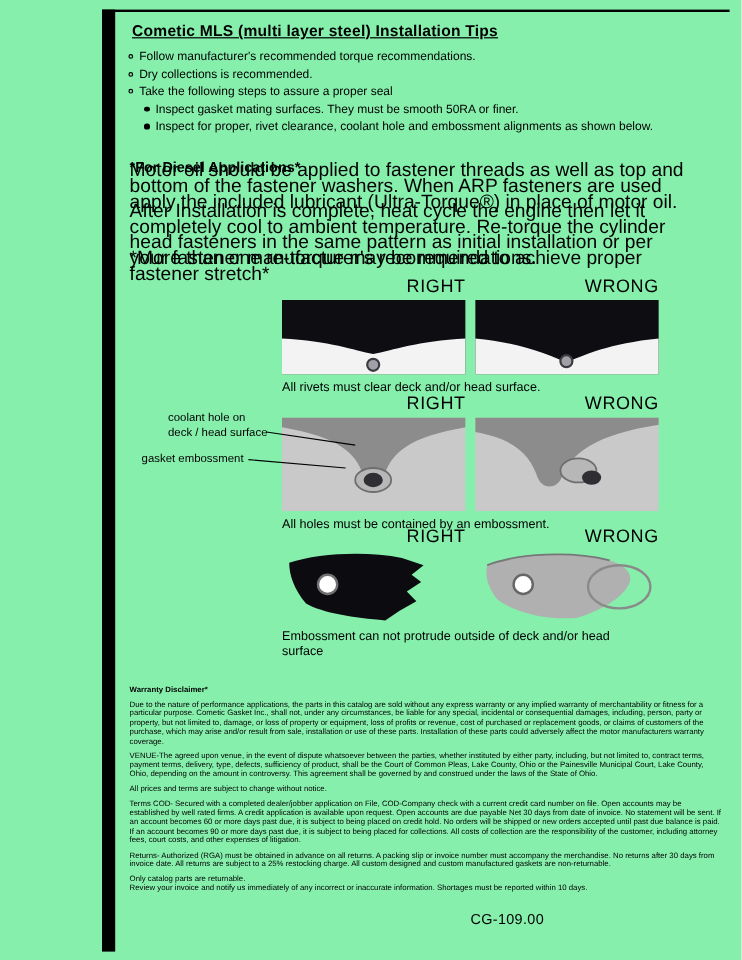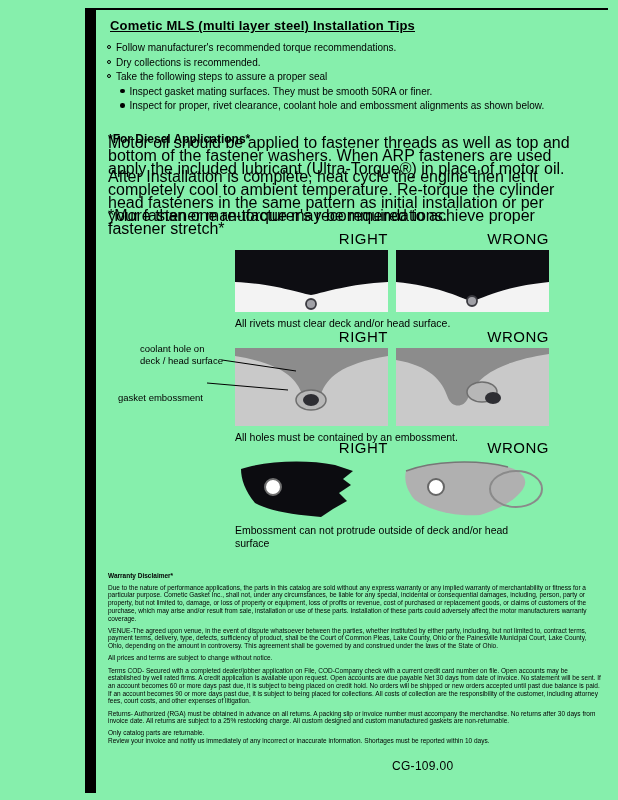--- a/index.html
+++ b/index.html
@@ -28,21 +28,21 @@
   .fig1 { top:230px; } .fig2 { top:328px; } .fig3 { top:439px; }
   .fig-labels { display:flex; gap:8px; }
   .fig-labels .flabel { width:153px; text-align:right; font-size:15px; letter-spacing:.5px; }
   .fig-panels { display:flex; gap:8px; margin-top:3px; }
   .fig-panels svg { display:block; flex:none; }
   .fig-caption { margin-top:5px; font-size:10.5px; }
   .fig3 .fig-caption { width:280px; line-height:12.5px; }
 
   .ann { position:absolute; font-size:9.5px; line-height:11.5px; }
   .ann-coolant { left:140px; top:343px; width:86px; }
-  .ann-embossment { left:118px; top:377px; white-space:nowrap;margin-top:15px; }
+  .ann-embossment { left:118px; top:377px; white-space:nowrap; }
   .ann-lines { position:absolute; left:0; top:0; width:618px; height:800px; pointer-events:none; }
 
   .disclaimer { position:absolute; left:108px; top:572px; width:494px; font-size:6.5px; line-height:7.7px; }
   .disclaimer .dh { font-weight:bold; margin-bottom:4px; }
   .disclaimer .dp { margin-bottom:4.5px; }
   .disclaimer .dp.tight { margin-bottom:0; }
 
   .footer-code { position:absolute; left:392px; top:759px; font-size:12px; letter-spacing:.3px; }
 </style>
 </head>

